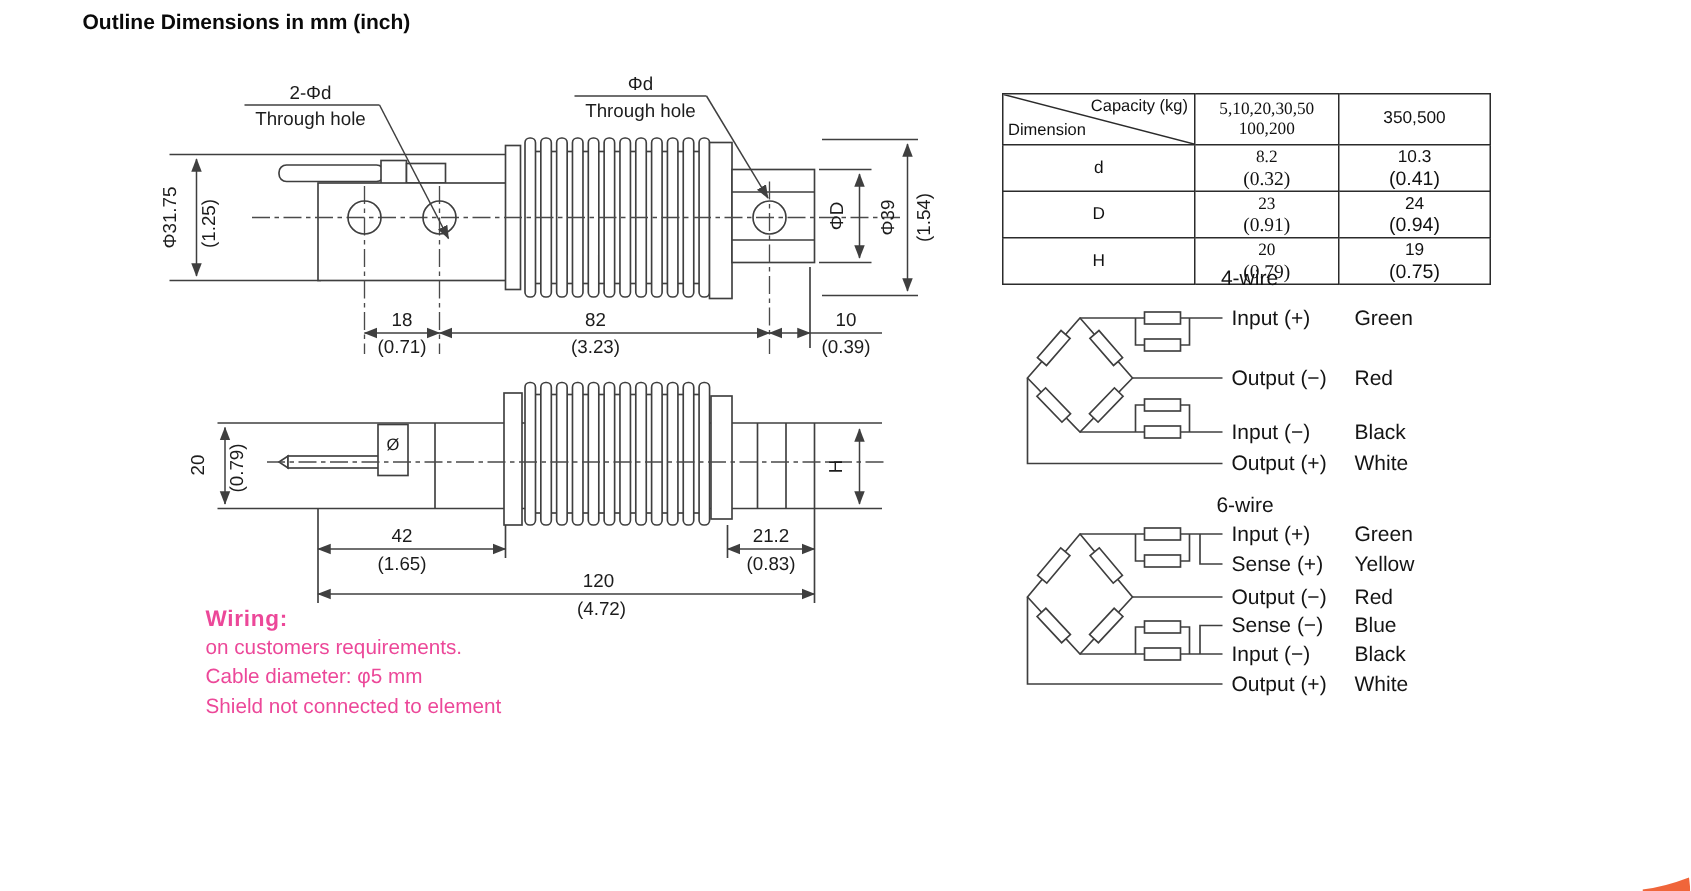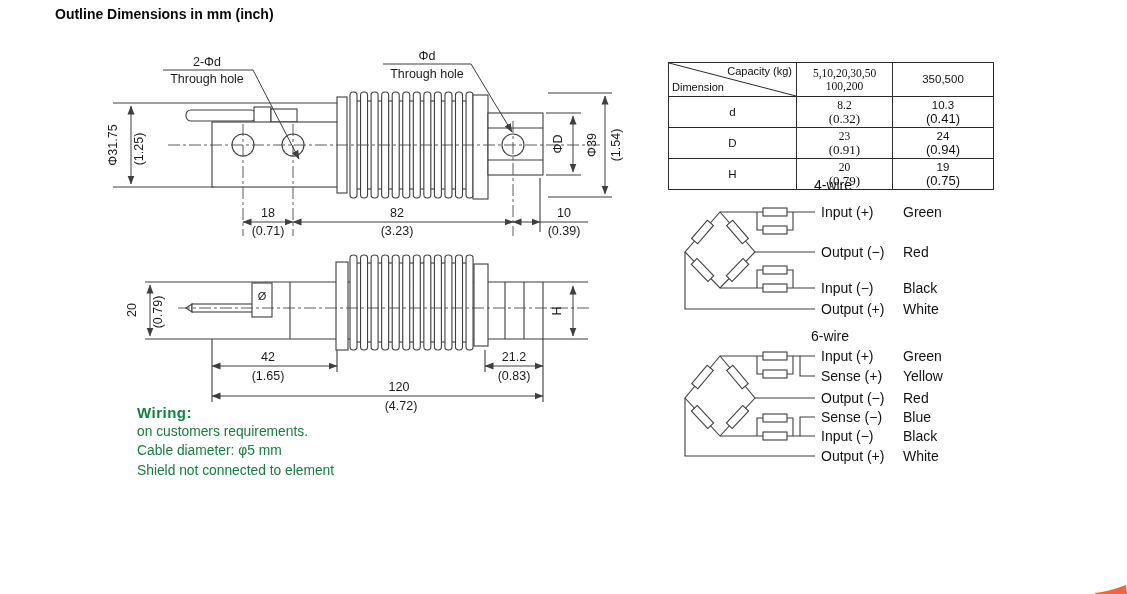--- a/index.html
+++ b/index.html
@@ -24,21 +24,21 @@
   .corner{position:relative;}
   .corner .diag{position:absolute;left:0;top:0;width:100%;height:100%;}
   .corner .diag line{stroke:#2b2b2b;stroke-width:1;}
   .ct{position:absolute;top:2px;right:4px;font-size:11px;}
   .cb{position:absolute;bottom:2px;left:3px;font-size:11px;}
   .caphead{font-size:12px;line-height:14px;}
   .capsingle{font-size:12.5px;}
   .dimletter{font-size:12.5px;}
   .inch{font-size:13px;}
   
-  .notes{position:absolute;left:137px;top:403px;font-size:13.8px;line-height:19.2px;color:#15803d;}
+  .notes{position:absolute;left:137px;top:403px;font-size:13.8px;line-height:19.2px;color:#ec4899;}
   .notes-h{font-weight:bold;font-size:15px;letter-spacing:.5px;}
   
   .accent{position:absolute;left:1095px;top:582px;}
 </style>
 </head>
 <body>
 
 <div class="page">
 
   <div class="title">Outline Dimensions in mm (inch)</div>

